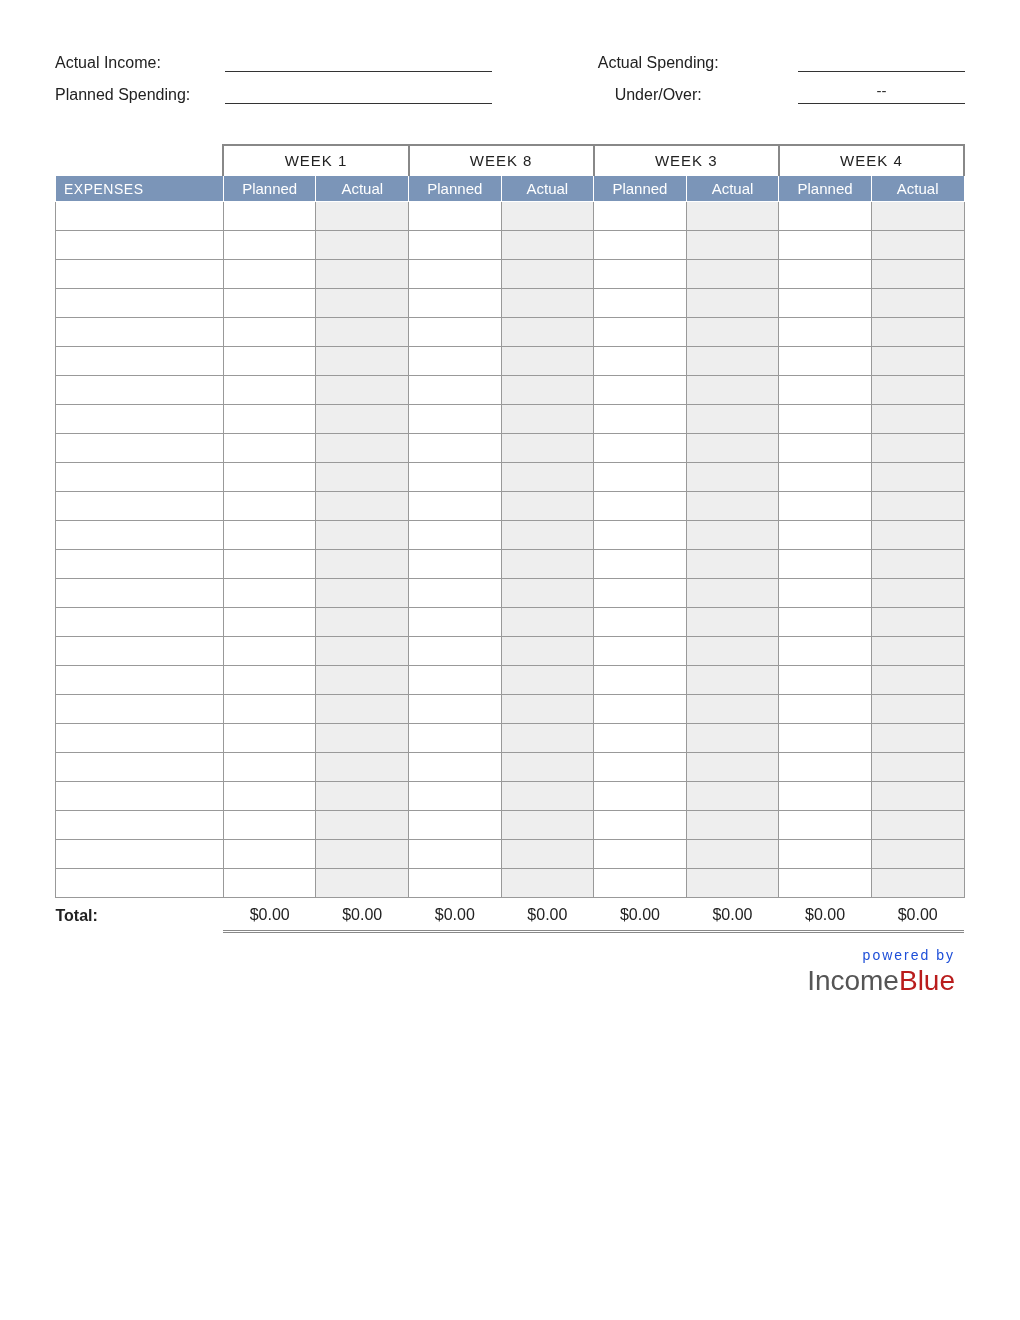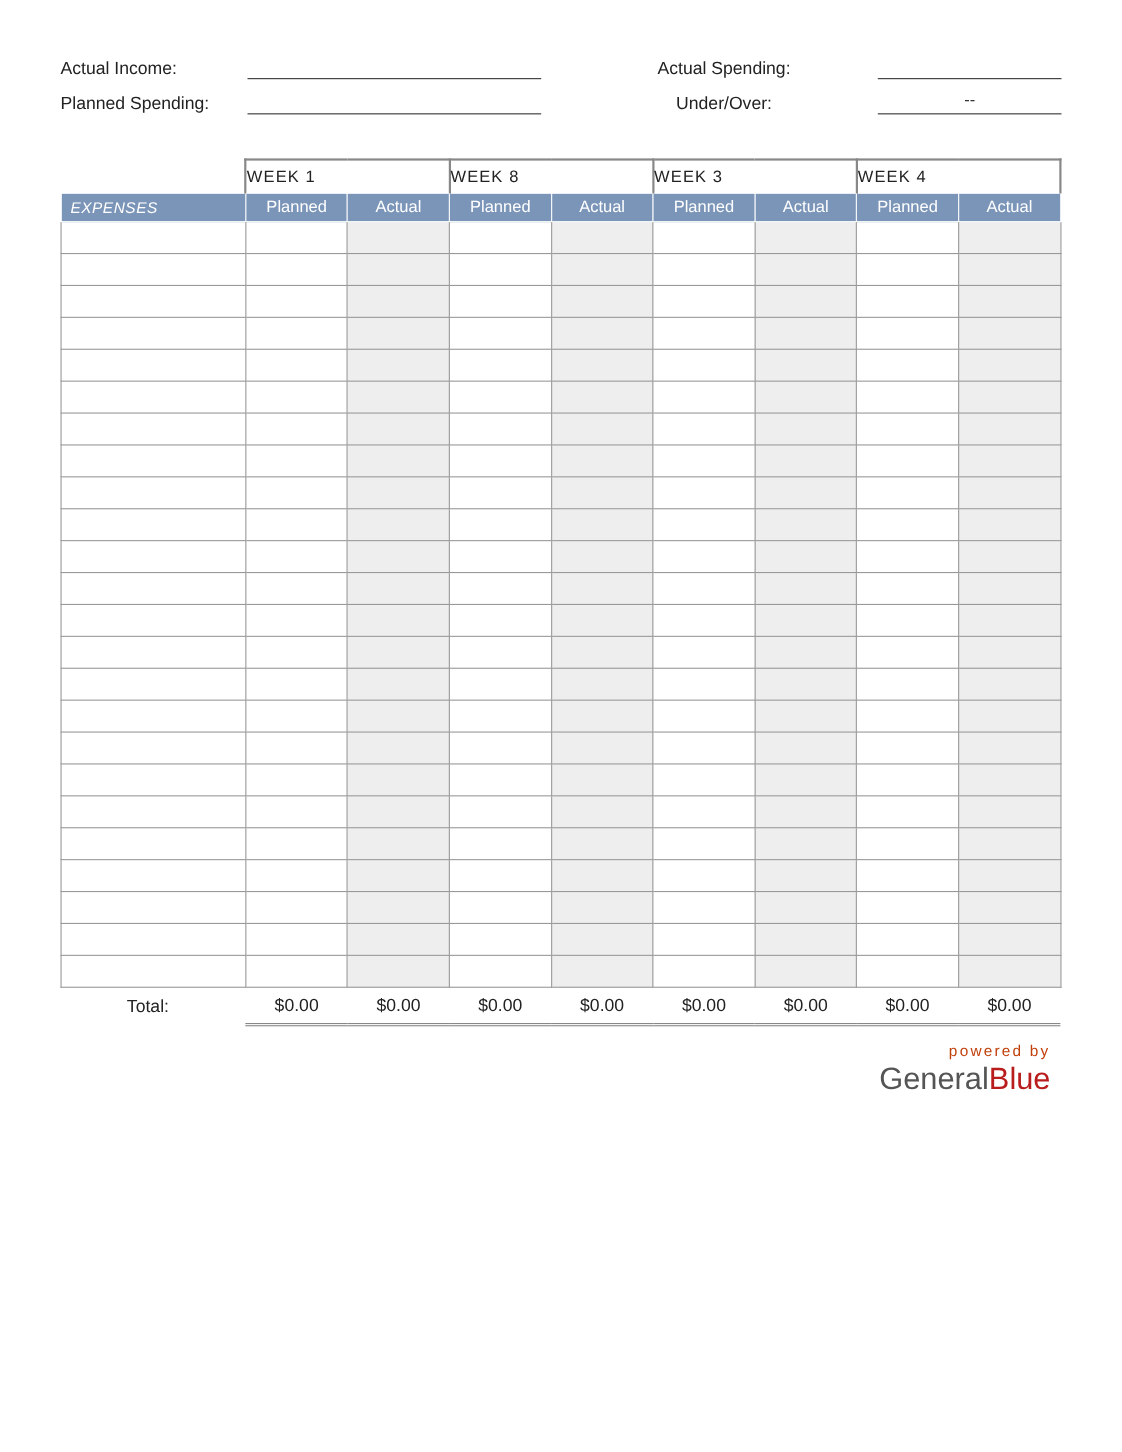--- a/index.html
+++ b/index.html
@@ -44,20 +44,21 @@
     color: #333;
   }
 
   
   table.budget {
     border-collapse: collapse;
     width: 100%;
     table-layout: fixed;
   }
   .week-row td {
+    text-align: center;
     font-size: 15px;
     letter-spacing: 1px;
     padding: 6px 0 6px 0;
     border: none;
     border-top: 2px solid #888;
     border-left: 2px solid #888;
     border-right: 2px solid #888;
   }
   .week-row td.blank {
     border: none;
@@ -68,52 +69,52 @@
     text-align: center;
     font-size: 15px;
     padding: 4px 0;
     border: 1px solid #fff;
   }
   .hdr td.expenses {
     text-align: left;
     padding-left: 8px;
     font-size: 14px;
     letter-spacing: 0.5px;
-    font-style: italic;
   }
   .body-row td {
     border: 1px solid #999;
     height: 29px;
     padding: 0;
   }
   .body-row td.shade {
     background: #eeeeee;
   }
   .total-row td {
     text-align: center;
     font-size: 16px;
     padding: 8px 0 6px 0;
     border-top: 1px solid #888;
     border-bottom: 3px double #888;
   }
   .total-row td.total-label {
-    text-align: center;
+    text-align: left;
     padding-right: 10px;
     border-top: none;
     border-bottom: none;
+    font-weight: bold;
   }
 
   .footer {
     text-align: right;
     margin-top: 14px;
     padding-right: 10px;
   }
   .powered {
     font-size: 14px;
-    color: #c2410c;
+    color: #1d4ed8;
     letter-spacing: 2px;
     margin-bottom: 2px;
   }
   .brand {
     font-size: 28px;
     color: #555;
   }
   .brand .blue { color: #b91c1c; }
 </style>
 </head>
@@ -453,16 +454,16 @@
       <td>$0.00</td>
       <td>$0.00</td>
       <td>$0.00</td>
     </tr>
   </tbody>
     </table>
 
   <div class="footer">
     <div class="powered">powered by</div>
     <div class="brand">
-      <span>General</span><span class="blue">Blue</span>
+      <span>Income</span><span class="blue">Blue</span>
     </div>
   </div>
 </div>
 
 </body></html>

